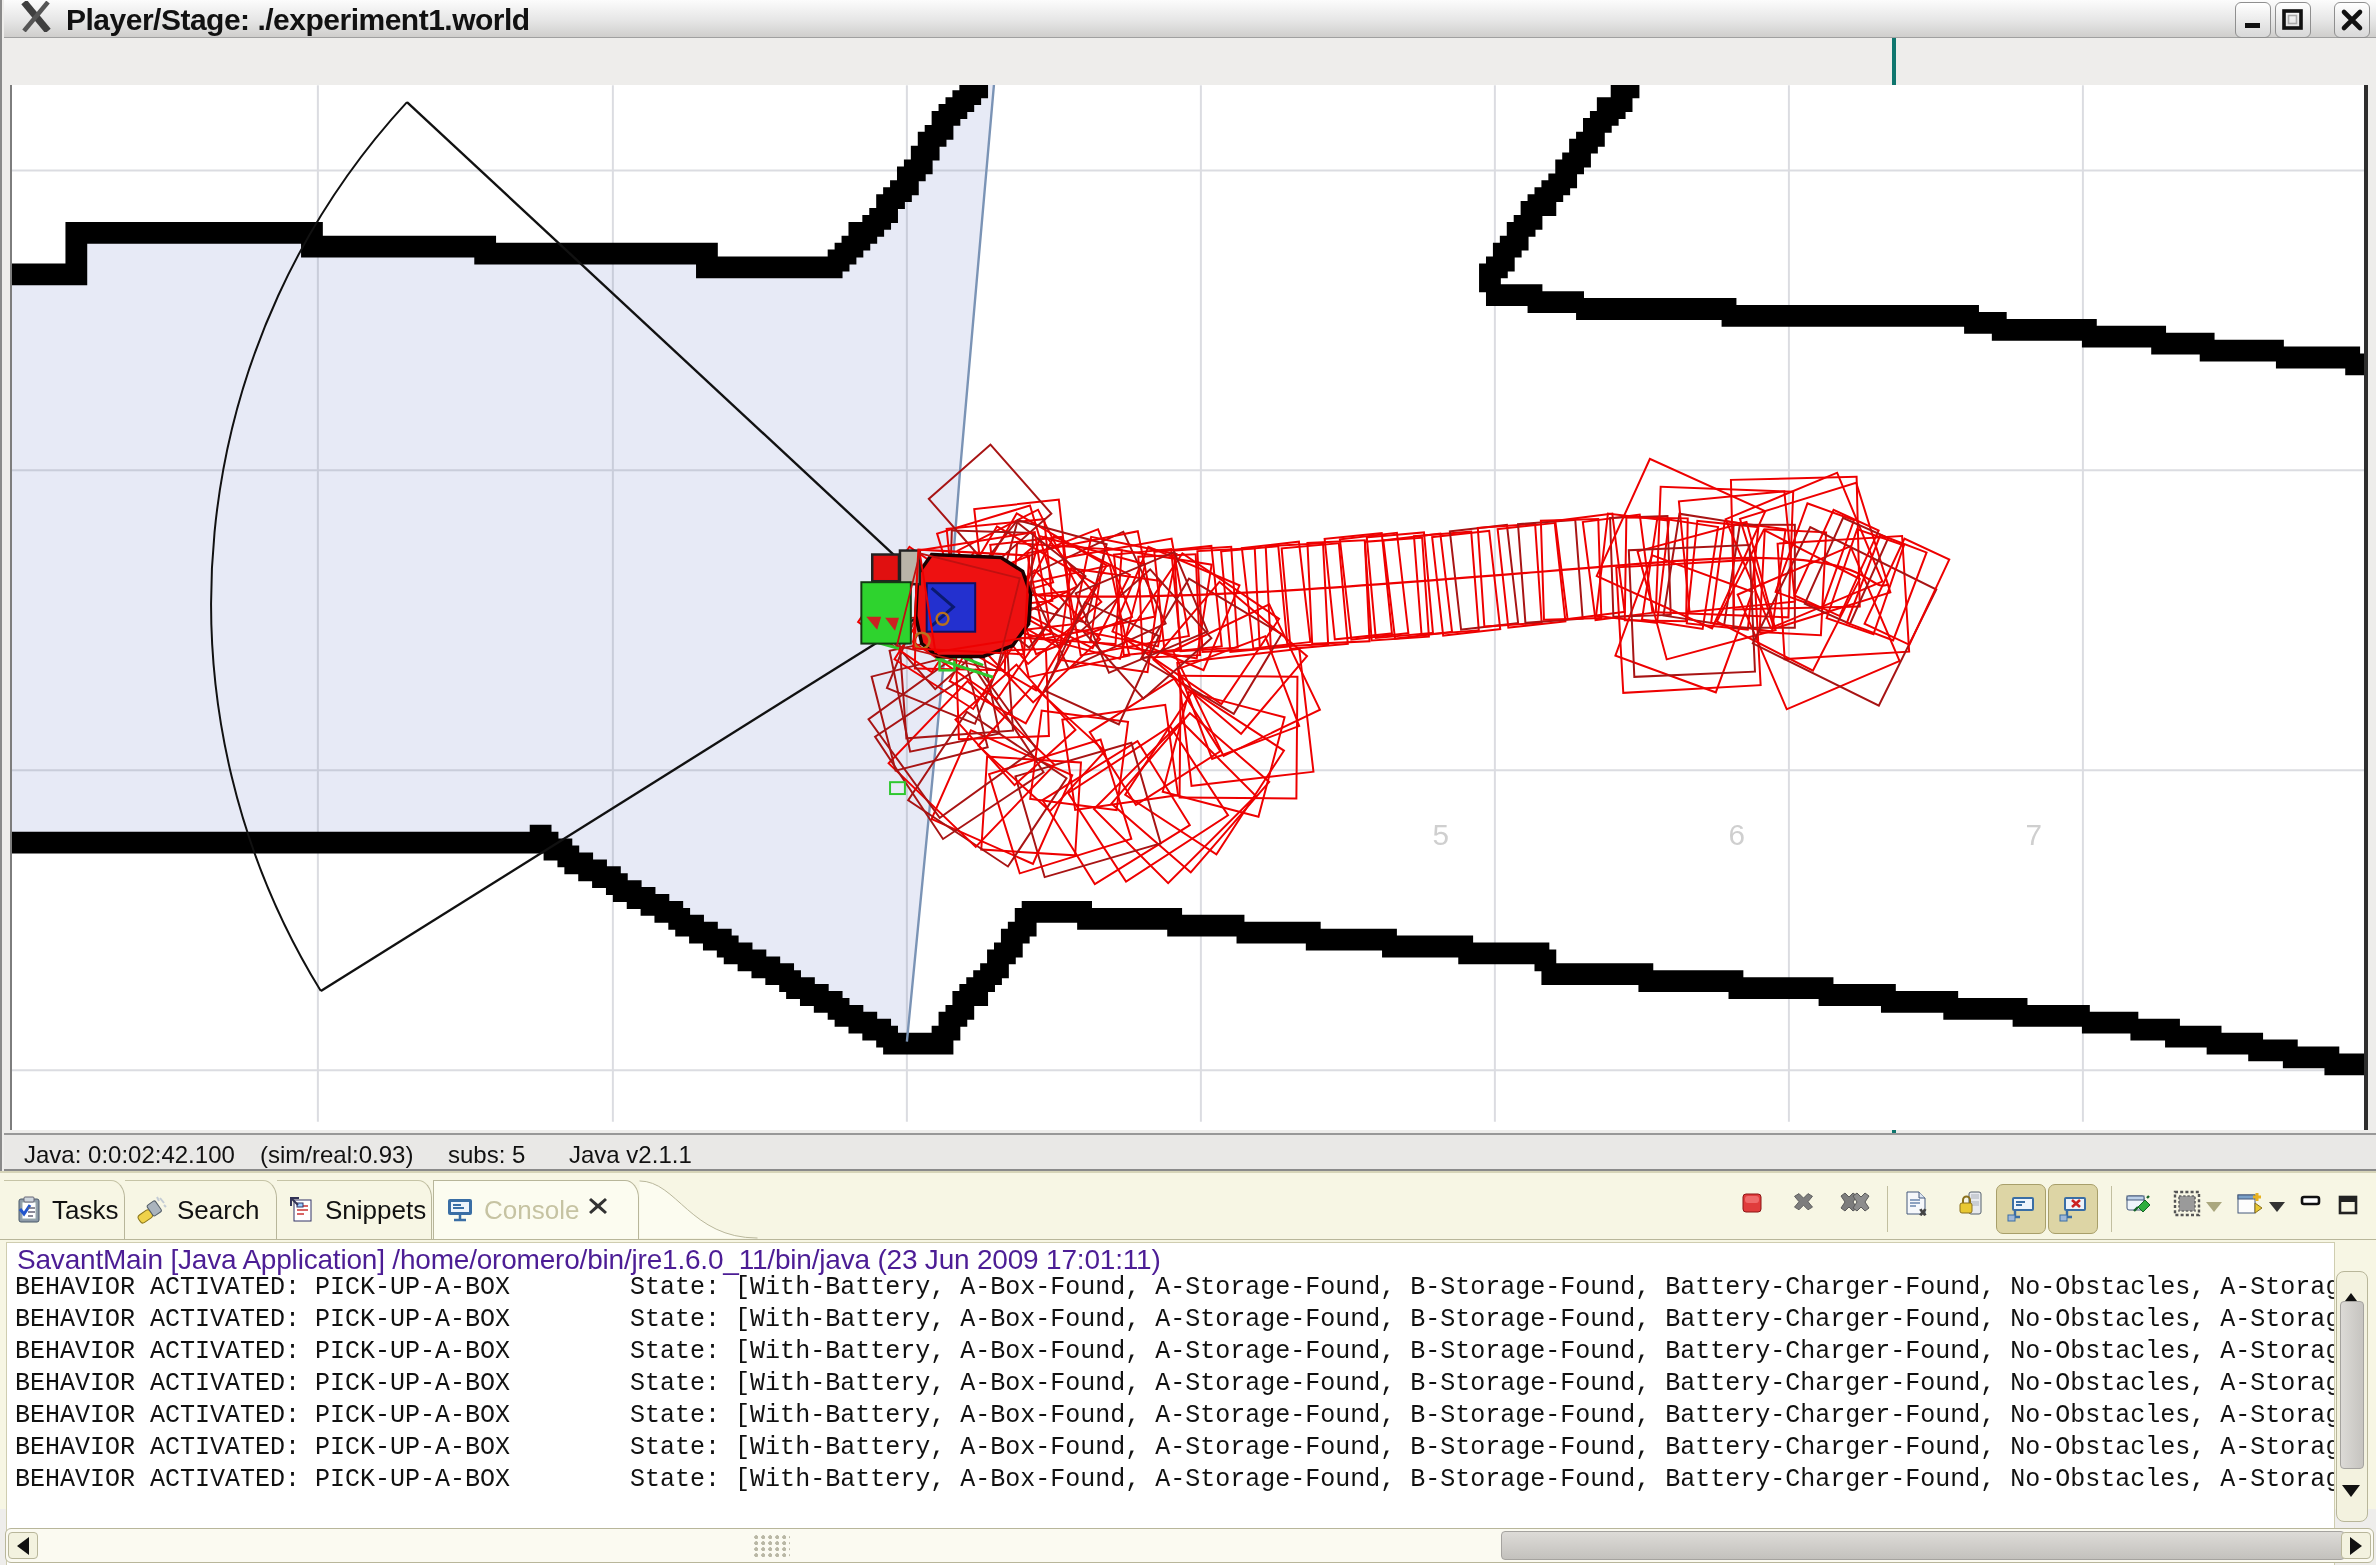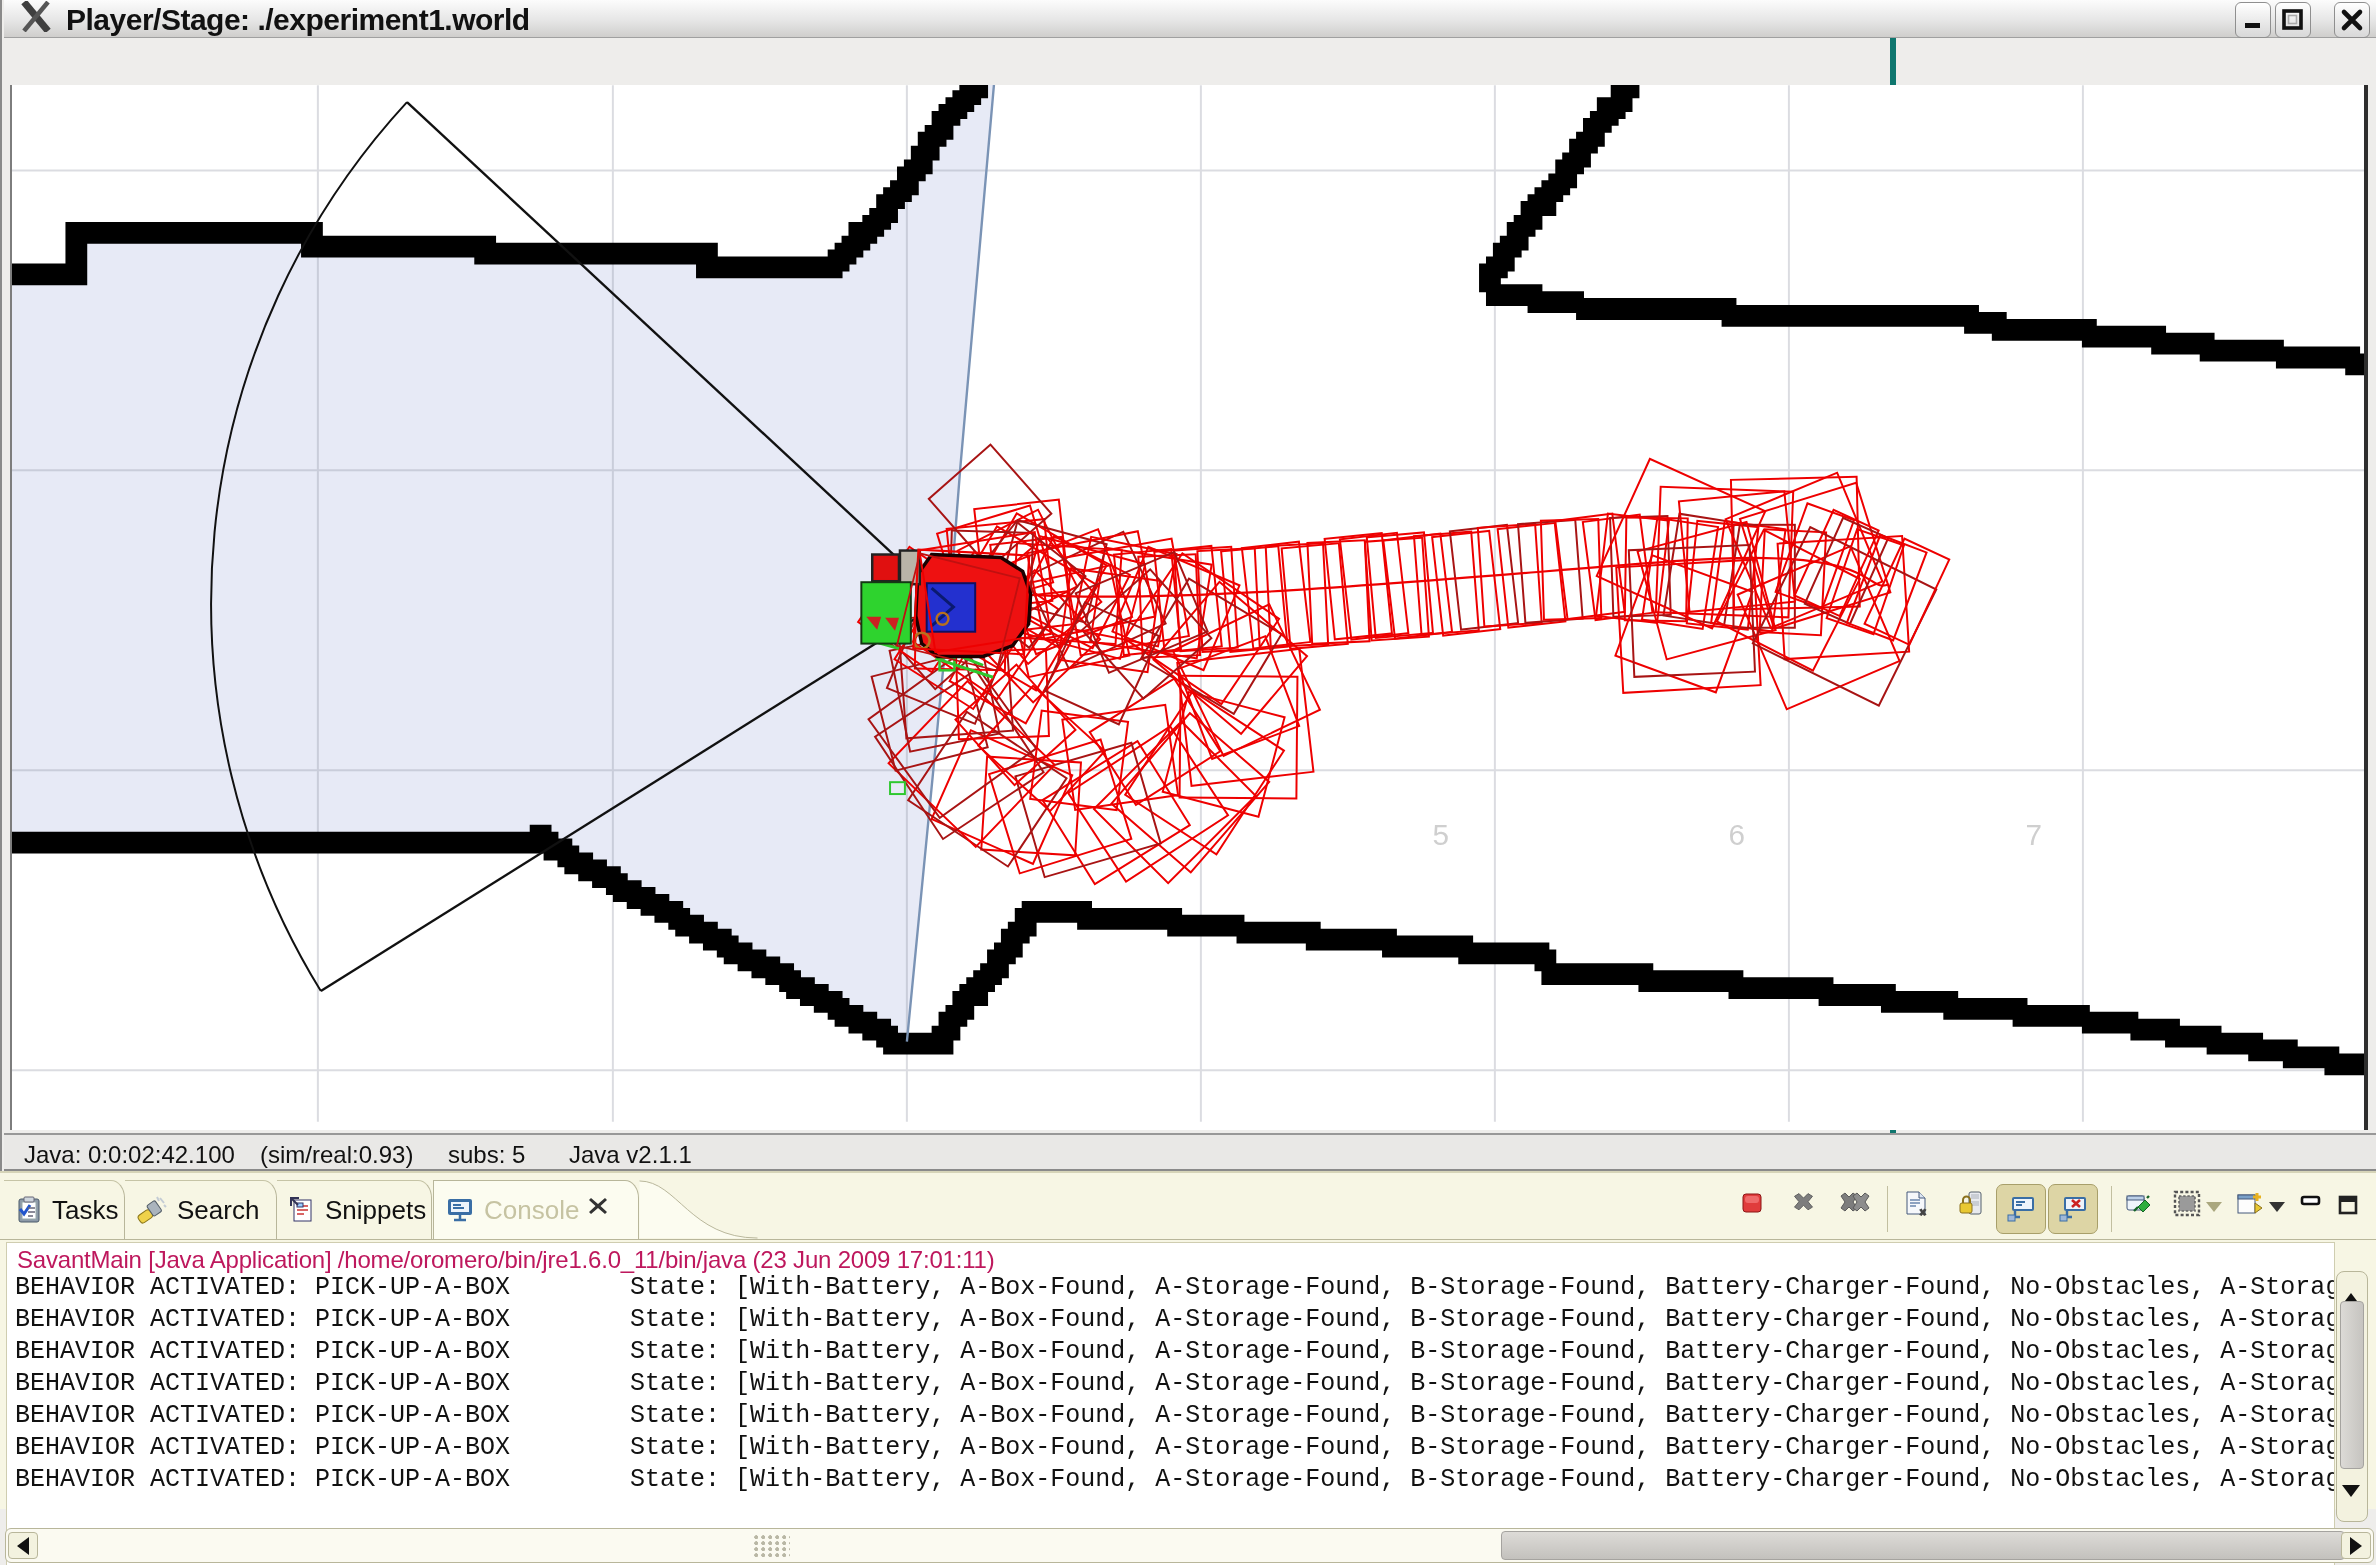--- a/index.html
+++ b/index.html
@@ -1,16 +1,16 @@
 <!DOCTYPE html>
 <html><head><meta charset="utf-8"><style>
 *{margin:0;padding:0;box-sizing:border-box}
 html,body{width:2376px;height:1565px;overflow:hidden;background:#eeedeb;font-family:"Liberation Sans",sans-serif}
 .abs{position:absolute}
-.win{position:absolute;left:0;top:0;width:1896px;height:1171px;background:#eeedeb;border-left:2px solid #8a8a8a;border-right:6px solid #0f766e}
+.win{position:absolute;left:0;top:0;width:1896px;height:1171px;background:#eeedeb;border-left:2px solid #8a8a8a;border-right:4px solid #0f766e}
 .titlebar{position:absolute;left:2px;top:0;width:2372px;height:38px;background:linear-gradient(#fcfcfc,#e6e6e6 55%,#cfcecc);border-bottom:1px solid #a0a0a0}
 .title{position:absolute;left:62px;top:3px;font-size:30px;font-weight:bold;color:#111;letter-spacing:-0.5px}
 .tlogo{position:absolute;left:17px;top:1px}
 .wbtn{position:absolute;top:2px;width:36px;height:36px;border-radius:6px;background:linear-gradient(#ffffff,#d8d8d8);border:1px solid #8f8f8f;display:flex;align-items:center;justify-content:center}
 .menubar{position:absolute;left:2px;top:39px;width:2372px;height:46px;background:#eeedeb;font-size:24px;color:#111}
 .mi{position:absolute;top:10px}
 .mi u{text-decoration:underline}
 .canvas{position:absolute;left:8px;top:85px;width:2358px;height:1045px;border-left:2px solid #7d7d7d;border-right:4px solid #2e2e2e;background:#fff;overflow:hidden}
 .statusbar{position:absolute;left:2px;top:1133px;width:2372px;height:38px;background:#e9e8e6;border-top:2px solid #989898;border-bottom:2px solid #8a8a8a;font-size:24px;color:#111}
 .statusbar span{position:absolute;top:6px}
@@ -19,21 +19,21 @@
 .tabline{position:absolute;left:0;top:61px;width:2376px;height:1px;background:#b8b69a}
 .tab{position:absolute;top:2px;height:59px;display:flex;align-items:center;font-size:26px;color:#111;border-right:1px solid #b8b69a;border-top:1px solid #c6c4a6;border-top-right-radius:14px 18px;background:#f7f6e4;padding-left:12px}
 .tab .ic{margin-right:10px;display:flex}
 .tab.active{background:#fcfcf0;border:1px solid #b8b69a;border-bottom:none;z-index:3}
 .tab.active .lbl{color:#c6c3a2}
 .swoosh{position:absolute;top:2px;z-index:2}
 .ticon{position:absolute;top:12px}
 .tbtogg{position:absolute;top:6px;height:50px;border:1px solid #a89f6a;border-radius:7px;background:#ddd5a5;display:flex;align-items:center;justify-content:center}
 .drop{width:0;height:0;border-left:8px solid transparent;border-right:8px solid transparent;border-top:10px solid #333}
 .cwrap{position:absolute;left:6px;top:69px;width:2329px;height:468px;background:#fff;border:1px solid #cfcdb0;overflow:hidden}
-.chdr{height:29px;font-size:24px;line-height:30px;color:#be185d;padding:2px 10px 0 10px;white-space:nowrap;letter-spacing:-0.2px}
+.chdr{height:29px;font-size:28px;line-height:30px;color:#4c1d95;padding:2px 10px 0 10px;white-space:nowrap;letter-spacing:-0.2px}
 .crow{font-family:"Liberation Mono",monospace;font-size:25px;line-height:32px;white-space:pre;color:#111;margin-left:8px}
 .vsb{position:absolute;left:2336px;top:98px;width:32px;height:251px;background:#f3f2df;border:1px solid #b8b69a;border-radius:8px}
 .vsb .ar{position:absolute;left:5px;width:20px;height:20px}
 .vthumb{position:absolute;left:3px;top:29px;width:24px;height:168px;background:linear-gradient(90deg,#dcdad6,#c6c4c0);border:1px solid #a5a39f;border-radius:4px}
 .hsb{position:absolute;left:5px;top:355px;width:2369px;height:35px;background:#fbfaf1;border:1px solid #b8b69a;border-radius:6px}
 .hthumb{position:absolute;top:2px;height:29px;background:linear-gradient(#dddbd7,#c3c1bd);border:1px solid #a5a39f;border-radius:4px}
 .harr{position:absolute;top:3px;width:30px;height:27px;background:#f3f2df;border:1px solid #b8b69a;border-radius:4px;display:flex;align-items:center;justify-content:center}
 .tri-l{width:0;height:0;border-top:9px solid transparent;border-bottom:9px solid transparent;border-right:12px solid #111}
 .tri-r{width:0;height:0;border-top:9px solid transparent;border-bottom:9px solid transparent;border-left:12px solid #111}
 .tri-u{width:0;height:0;border-left:9px solid transparent;border-right:9px solid transparent;border-bottom:12px solid #111}

